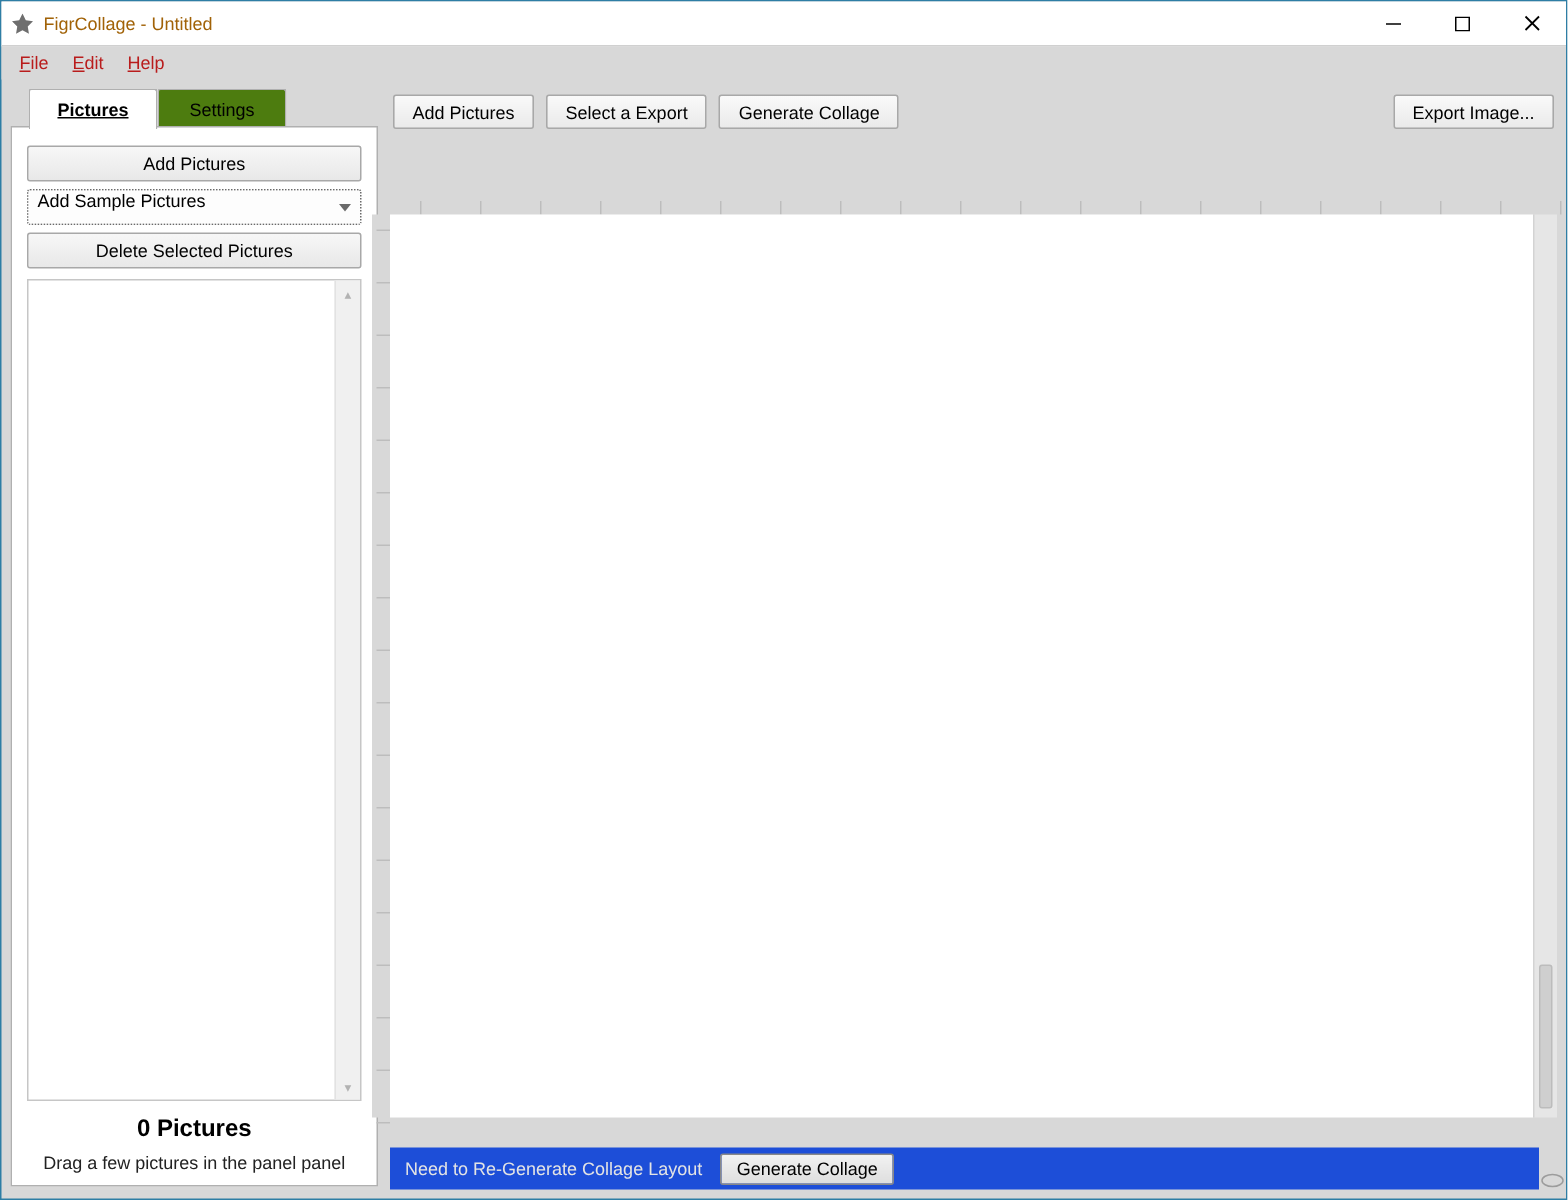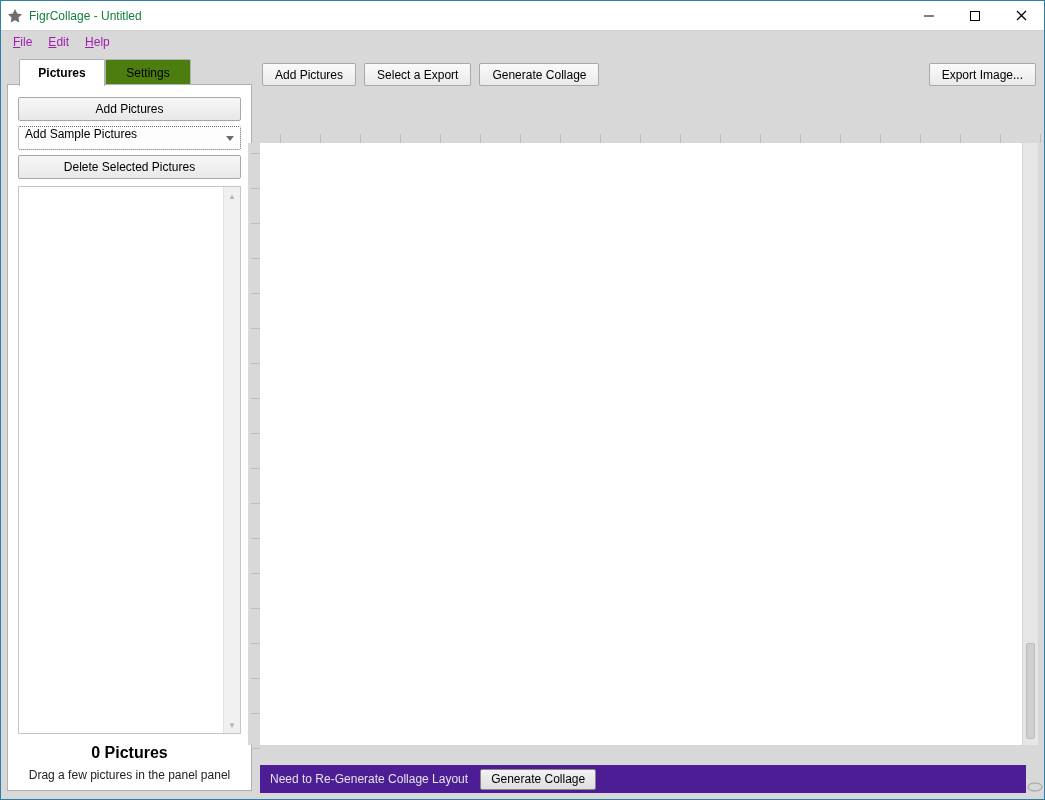--- a/index.html
+++ b/index.html
@@ -1,35 +1,35 @@
 <!DOCTYPE html>
 <html><head>
 <meta charset="utf-8">
 <style>
   * { box-sizing: border-box; }
   html, body { margin: 0; padding: 0; width: 1045px; height: 800px; font-family: "Segoe UI", Tahoma, Arial, sans-serif; font-size: 12px; overflow: hidden; background: #fff; }
   .window { width: 1045px; height: 800px; border: 1px solid #2e7ea5; background: #d8d8d8; display: flex; flex-direction: column; }
   
   .titlebar { height: 30px; background: #fff; display: flex; align-items: center; padding-left: 6px; border-bottom: 1px solid #d0d0d0; }
   .titlebar .icon { width: 16px; height: 16px; margin-right: 6px; display: flex; align-items: center; justify-content: center; }
-  .titlebar .title { flex: 1; font-size: 12px; color: #15803d; }
+  .titlebar .title { flex: 1; font-size: 12px; color: #a16207; }
   .win-controls { display: flex; height: 100%; }
   .win-btn { width: 46px; height: 100%; display: flex; align-items: center; justify-content: center; }
   .win-btn svg { display: block; }
   
   .menubar { height: 22px; background: #d8d8d8; display: flex; align-items: center; padding-left: 6px; gap: 4px; }
-  .menuitem { padding: 2px 6px; font-size: 12px; color: #a21caf; }
+  .menuitem { padding: 2px 6px; font-size: 12px; color: #b91c1c; }
   .menuitem .ul { text-decoration: underline; }
   
   .body { flex: 1; display: flex; position: relative; }
   
   .sidebar { width: 257px; height: 100%; padding: 6px 6px 8px 6px; display: flex; flex-direction: column; }
   .tabs { display: flex; height: 26px; margin-left: 12px; }
   .tab { width: 86px; border: 1px solid #b0b0b0; border-bottom: none; background: #4d7c0f; display: flex; align-items: center; justify-content: center; font-size: 12px; border-top-left-radius: 2px; border-top-right-radius: 2px; }
-  .tab.active { background: #fff; font-weight: 600; position: relative; top: 0; height: 27px; z-index: 2; }
+  .tab.active { background: #fff; font-weight: 600; position: relative; top: 0; height: 27px; z-index: 2; text-decoration: underline; }
   .tab-panel { flex: 1; background: #fff; border: 1px solid #b0b0b0; margin-top: -1px; padding: 12px 10px 8px 10px; display: flex; flex-direction: column; }
   .panel-btn { height: 24px; background: linear-gradient(#f7f7f7,#e8e8e8); border: 1px solid #a8a8a8; border-radius: 2px; font-size: 12px; display: flex; align-items: center; justify-content: center; margin-bottom: 5px; }
   .panel-select { height: 24px; border: 1px dotted #6a6a6a; border-radius: 2px; display: flex; align-items: flex-start; padding: 0 6px; font-size: 12px; background: #fdfdfd; margin-bottom: 5px; position: relative; }
   .panel-select .caret { position: absolute; right: 6px; top: 50%; transform: translateY(-50%); }
   .picture-list { flex: 1; border: 1px solid #c6c6c6; background: #fff; position: relative; margin-top: 2px; }
   .picture-list .scroll { position: absolute; right: 0; top: 0; bottom: 0; width: 17px; background: #f0f0f0; border-left: 1px solid #e2e2e2; }
   .picture-list .scroll .up, .picture-list .scroll .down { position:absolute; left:0; right:0; height:17px; display:flex; align-items:center; justify-content:center; color:#b2b2b2; font-size:9px;}
   .picture-list .scroll .up { top:0; }
   .picture-list .scroll .down { bottom:0; }
   .side-footer { text-align: center; padding-top: 10px; }
@@ -42,21 +42,21 @@
   .tb-btn { height: 23px; padding: 0 12px; background: linear-gradient(#fafafa,#eaeaea); border: 1px solid #a8a8a8; border-radius: 2px; font-size: 12px; display: flex; align-items: center; justify-content: center; }
   .canvas-wrap { flex: 1; position: relative; margin-top: 50px; }
   .ruler-h { position: absolute; left: 0; right: 16px; top: -12px; height: 12px; background: #d8d8d8; }
   .ruler-h .tick { position: absolute; top: 3px; width: 1px; height: 9px; background: #bdbdbd; }
   .ruler-v { position: absolute; top: 0; bottom: 48px; left: -12px; width: 12px; background: #d8d8d8; }
   .ruler-v .tick { position: absolute; left: 3px; width: 9px; height: 1px; background: #bdbdbd; }
   .canvas { position: absolute; left: 0; top: 0; right: 16px; bottom: 48px; background: #fff; }
   .vscroll { position: absolute; top: 0; bottom: 48px; right: 0; width: 16px; background: #e6e6e6; border-left: 1px solid #d3d3d3; }
   .vscroll::before { content:""; position:absolute; left:3px; right:3px; top:500px; bottom:6px; background:#cfcfcf; border:1px solid #bcbcbc; border-radius:2px; }
   
-  .statusbar { position: absolute; left: 2px; right: 18px; bottom: 6px; height: 28px; background: #4c1d95; color: #e4e4e4; display: flex; align-items: center; padding: 0 10px; font-size: 12px; gap: 12px; }
+  .statusbar { position: absolute; left: 2px; right: 18px; bottom: 6px; height: 28px; background: #1d4ed8; color: #e4e4e4; display: flex; align-items: center; padding: 0 10px; font-size: 12px; gap: 12px; }
   .status-btn { height: 21px; padding: 0 10px; background: linear-gradient(#f2f2f2,#dedede); color: #000; border: 1px solid #888; border-radius: 2px; display: flex; align-items: center; font-size: 12px; }
   .zoom-handle { position: absolute; right: 0; bottom: 6px; width: 18px; height: 12px; }
   .zoom-handle svg { display:block; }
 </style>
 </head>
 <body>
 
 <div class="window">
 
   <div class="titlebar">

